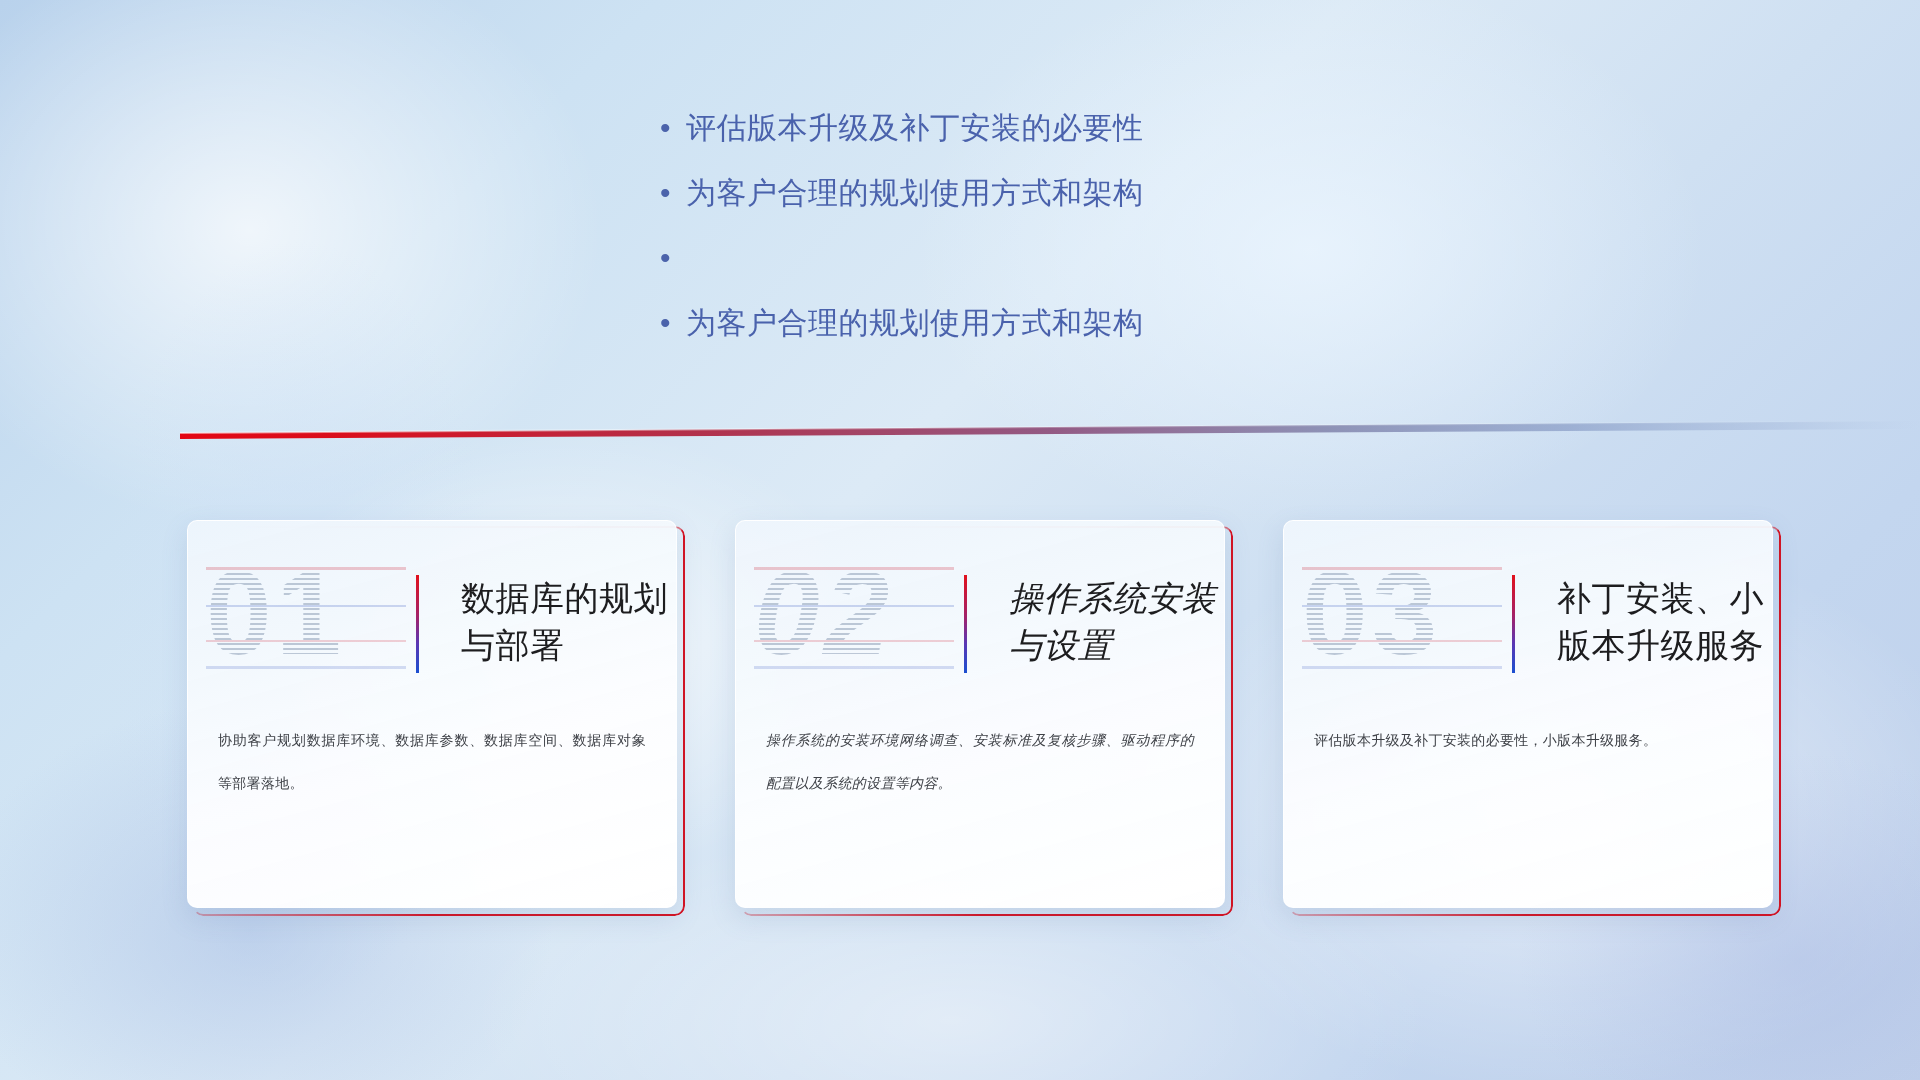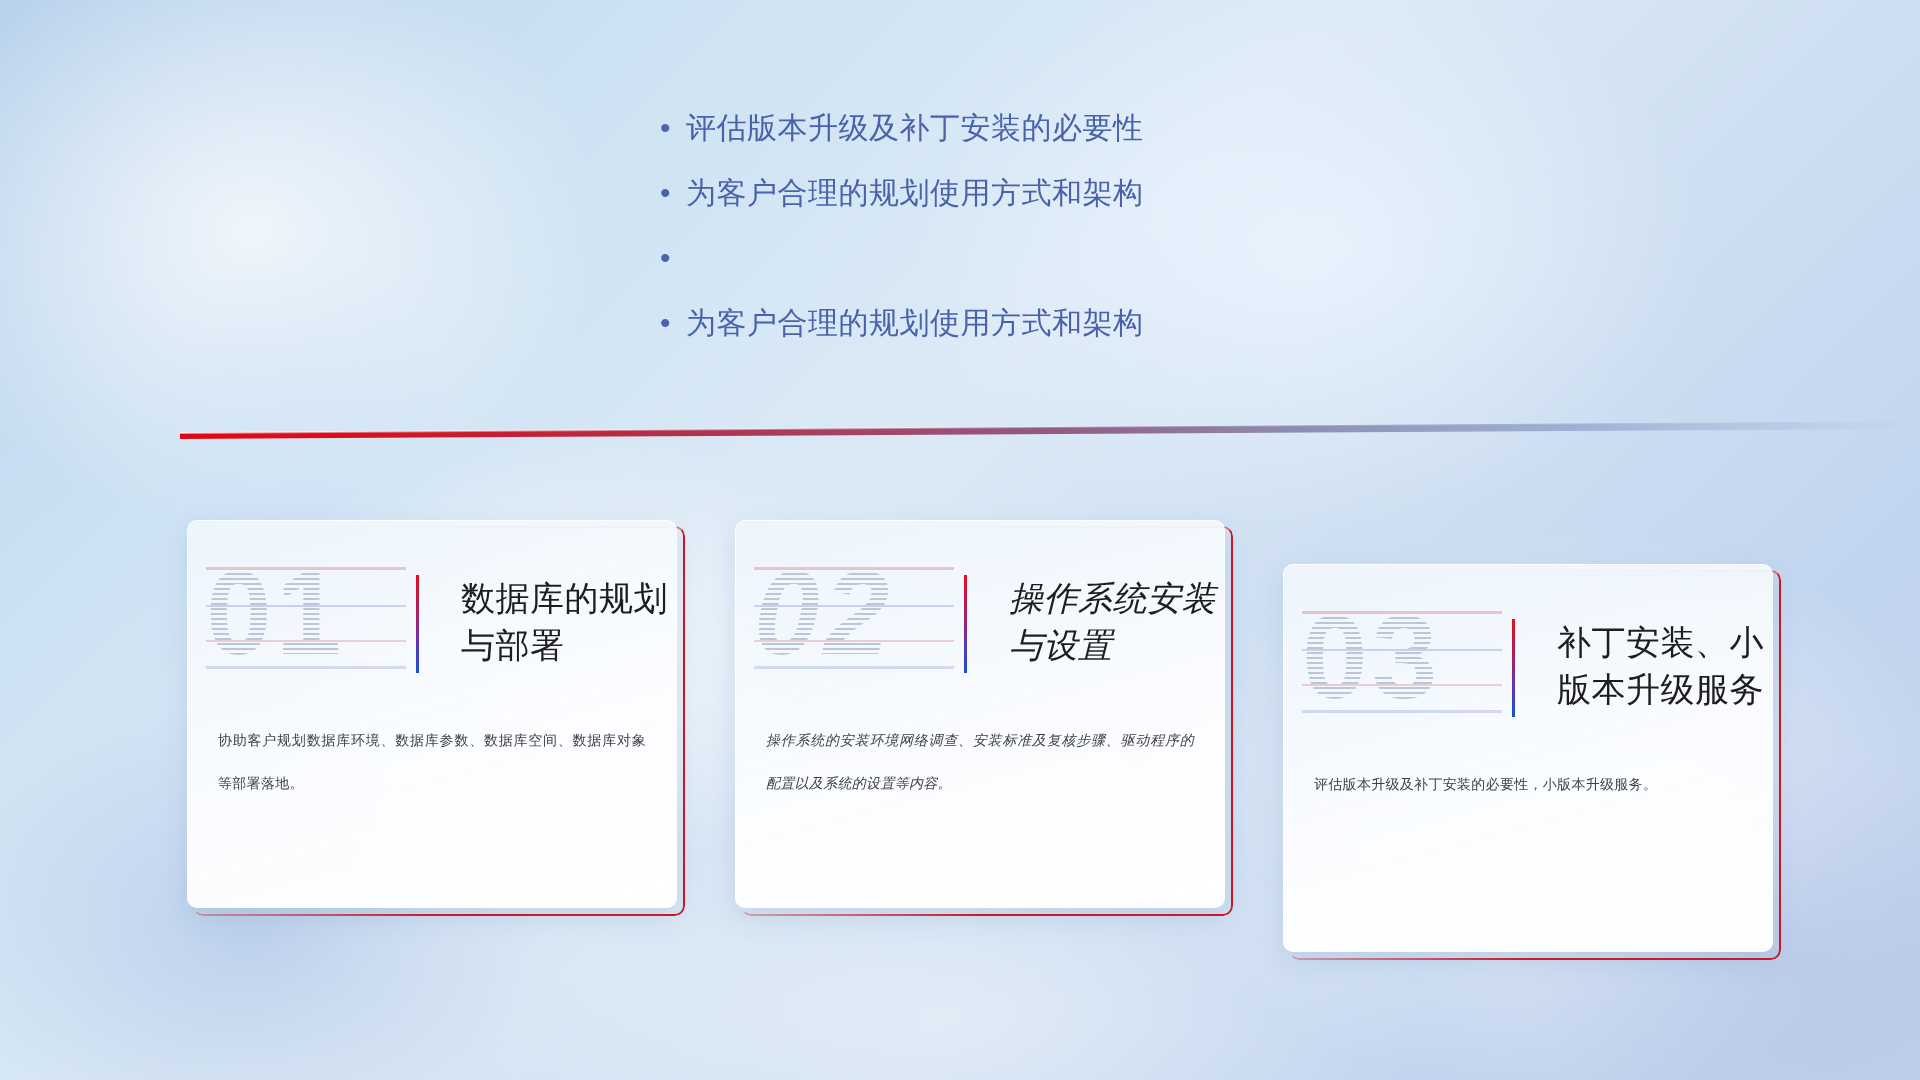--- a/index.html
+++ b/index.html
@@ -120,21 +120,21 @@
     height: 400px;
   }
   .card {
     position: absolute;
     top: 0;
     width: 488px;
     height: 386px;
   }
   .card.c0 { left: 0px; }
   .card.c1 { left: 548px; font-style: italic; }
-  .card.c2 { left: 1096px; margin-top: 44px; }
+  .card.c2 { left: 1096px; }
 
   
   .card-accent {
     position: absolute;
     left: 6px;
     top: 6px;
     width: 100%;
     height: 100%;
     border-radius: 10px;
     border: 2px solid transparent;

